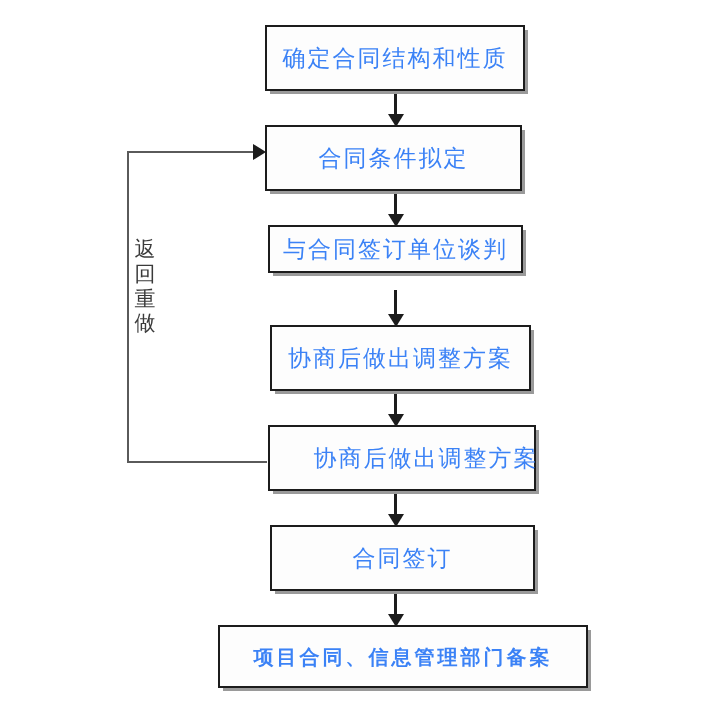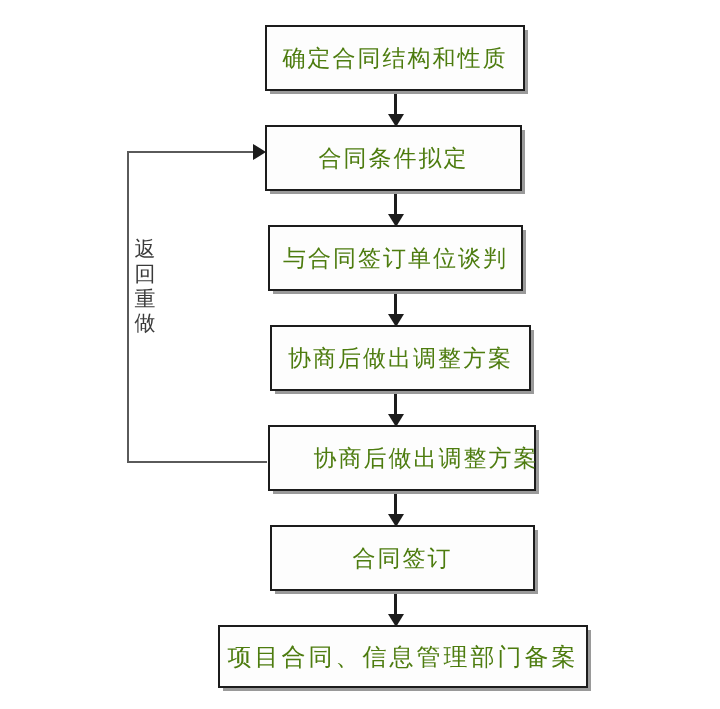--- a/index.html
+++ b/index.html
@@ -20,29 +20,30 @@
     box-sizing: border-box;
     background: #fdfdfd;
     border: 2px solid #1c1c1c;
     box-shadow: 4px 4px 0 -1px #9a9a9a;
     display: flex;
     align-items: center;
     justify-content: center;
   }
   .node-label {
     font-size: 23px;
-    color: #4d7c0f;
+    color: #3b82f6;
     letter-spacing: 2px;
     line-height: 1;
     white-space: nowrap;
     font-family: "DejaVu Serif", "Liberation Serif", serif;
   }
   .node-label.wide {
-    font-size: 24px;
+    font-size: 20px;
     letter-spacing: 3px;
+    font-weight: bold;
   }
   .conn {
     position: absolute;
     background: #1c1c1c;
   }
   .conn-v { width: 3px; }
   .arrowhead-down {
     position: absolute;
     width: 0;
     height: 0;
@@ -111,21 +112,21 @@
   <div class="arrowhead-down" style="left:388px; top:614px;"></div>
 
   <div class="node" style="left:265px; top:25px; width:260px; height:66px;">
     <span class="node-label">确定合同结构和性质</span>
   </div>
 
   <div class="node" style="left:265px; top:125px; width:257px; height:66px;">
     <span class="node-label">合同条件拟定</span>
   </div>
 
-  <div class="node" style="left:268px; top:225px; width:255px; height:66px;">
+  <div class="node" style="left:268px; top:225px; width:255px; height:48px;">
     <span class="node-label">与合同签订单位谈判</span>
   </div>
 
   <div class="node" style="left:270px; top:325px; width:261px; height:66px;">
     <span class="node-label">协商后做出调整方案</span>
   </div>
 
   <div class="node" style="left:268px; top:425px; width:268px; height:66px;padding-left:48px;">
     <span class="node-label">协商后做出调整方案</span>
   </div>

